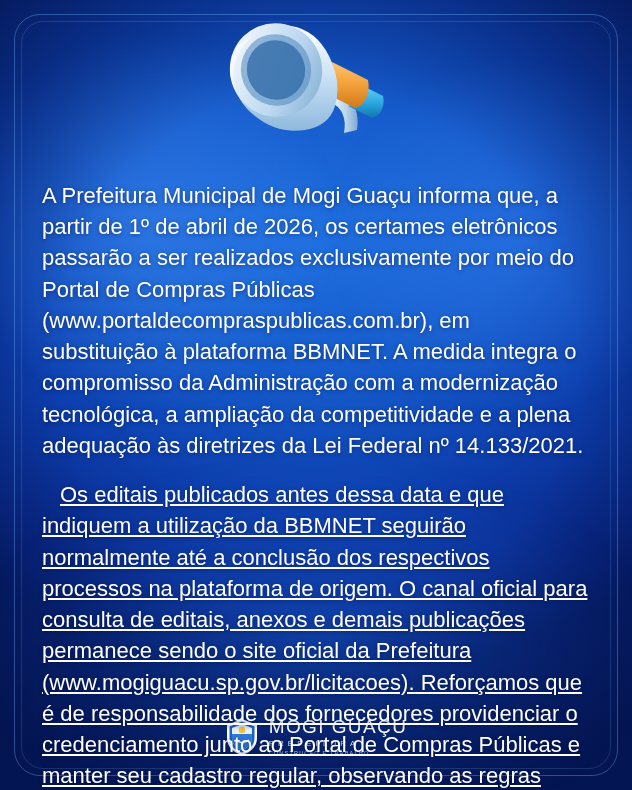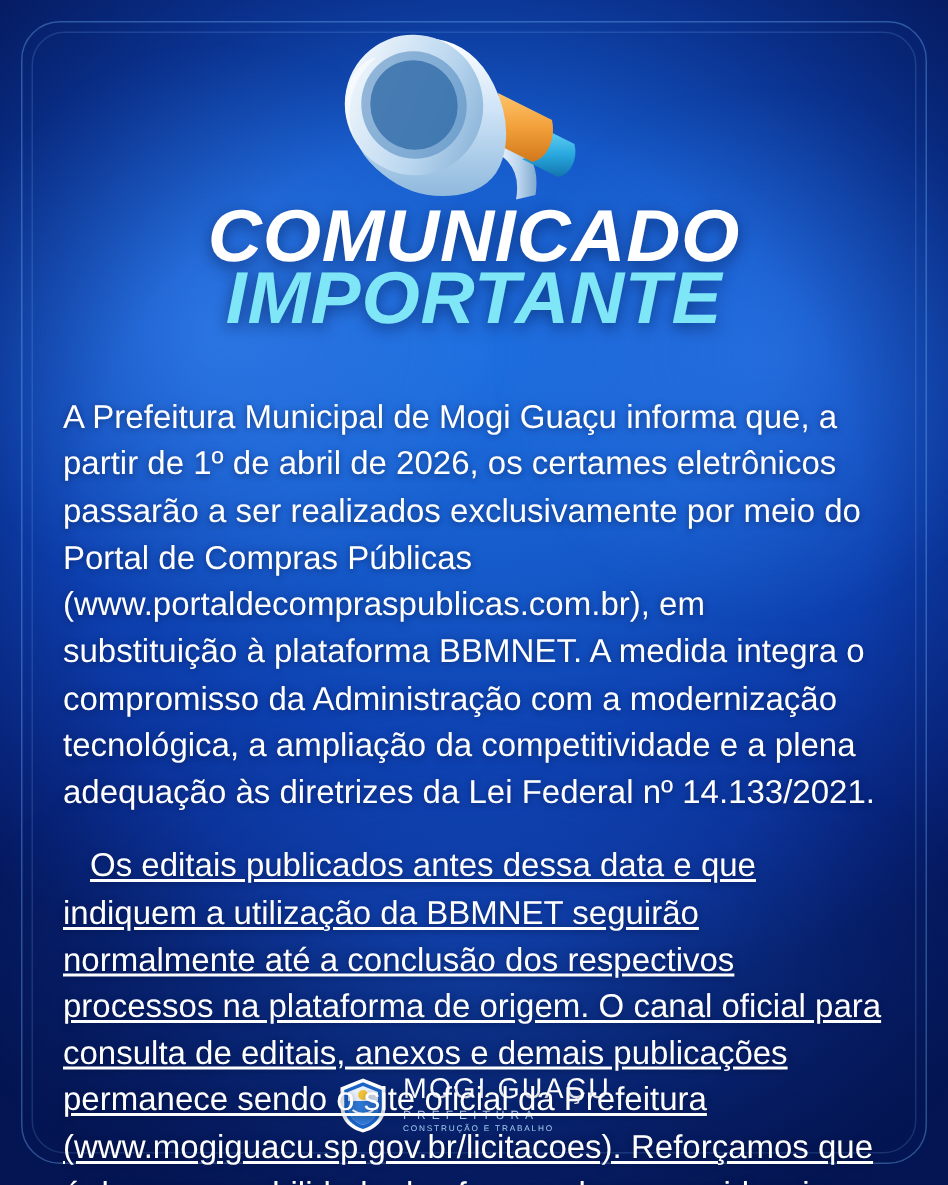--- a/index.html
+++ b/index.html
@@ -232,24 +232,20 @@
         <path d="M74 14 q-26 12 -30 40 q-3 26 20 44 q22 18 50 14 q24 -4 30 -24 q7 -24 -6 -50 q-13 -26 -38 -30 q-16 -3 -26 6 z" fill="url(#coneG)"></path>
 
         <ellipse cx="85" cy="52" rx="46" ry="47" transform="rotate(-22 85 52)" fill="url(#coneRim)"></ellipse>
         <ellipse cx="85" cy="52" rx="35" ry="36" transform="rotate(-22 85 52)" fill="#4f86bd" opacity="0.55"></ellipse>
         <ellipse cx="85" cy="52" rx="29" ry="30" transform="rotate(-22 85 52)" fill="#2f6aa6" opacity="0.75"></ellipse>
 
         <path d="M60 20 q-18 16 -18 38 q0 8 3 15 q-11 -20 -2 -38 q7 -13 17 -15 z" fill="#ffffff" opacity="0.55"></path>
       </svg>
     </div>
 
-    <div class="headline">
-      <span class="l1">COMUNICADO</span>
-      <span class="l2">IMPORTANTE</span>
-    </div>
 
     <div class="body-text">
       <p class="para-1">A Prefeitura Municipal de Mogi Guaçu informa que, a partir de 1º de abril de 2026, os certames eletrônicos passarão a ser realizados exclusivamente por meio do Portal de Compras Públicas (www.portaldecompraspublicas.com.br), em substituição à plataforma BBMNET. A medida integra o compromisso da Administração com a modernização tecnológica, a ampliação da competitividade e a plena adequação às diretrizes da Lei Federal nº 14.133/2021.</p>
       <p class="para-2">Os editais publicados antes dessa data e que indiquem a utilização da BBMNET seguirão normalmente até a conclusão dos respectivos processos na plataforma de origem. O canal oficial para consulta de editais, anexos e demais publicações permanece sendo o site oficial da Prefeitura (www.mogiguacu.sp.gov.br/licitacoes). Reforçamos que é de responsabilidade dos fornecedores providenciar o credenciamento junto ao Portal de Compras Públicas e manter seu cadastro regular, observando as regras operacionais da nova plataforma. O não atendimento aos requisitos técnicos ou a perda de prazos não ensejará direito a recursos ou suspensão de certames por omissão do interessado.</p>
     </div>
 
   </div>
 
   <div class="footer">
     <svg class="crest" viewBox="0 0 34 38" aria-hidden="true">

